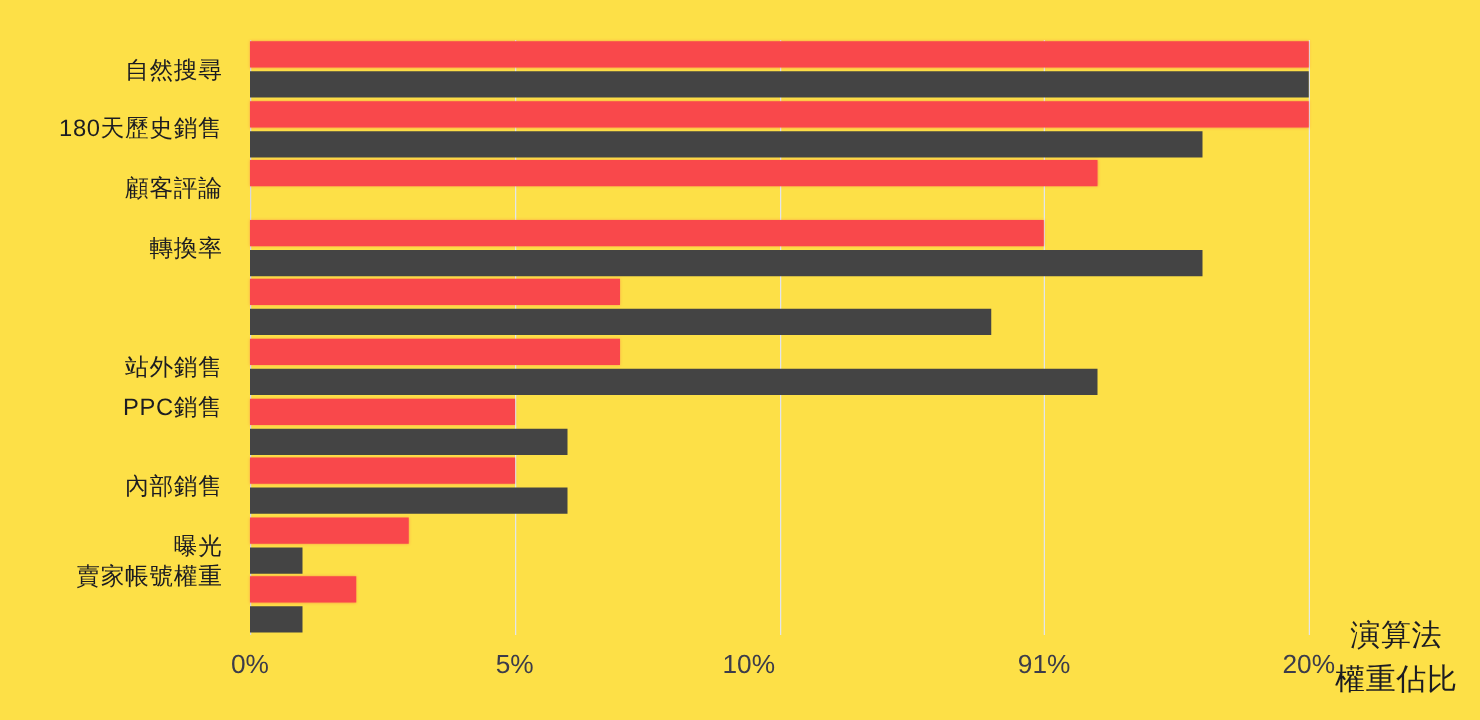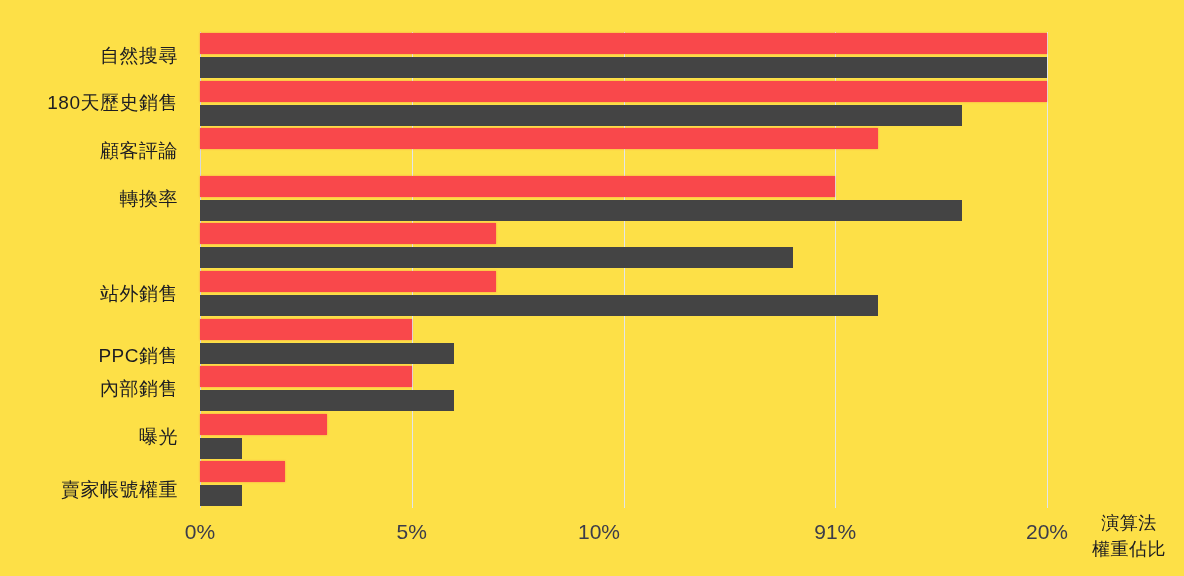--- a/index.html
+++ b/index.html
@@ -118,21 +118,21 @@
     font-family: "Liberation Sans", "DejaVu Sans", sans-serif;
     white-space: nowrap;
   }
 
   
   .axis-caption {
     position: absolute;
     right: 18px;
     bottom: 14px;
     text-align: center;
-    font-size: 18px;
+    font-size: 24px;
     line-height: 1.45;
     color: #1c1c22;
     letter-spacing: 0.5px;
     font-family: "Liberation Sans", "DejaVu Sans", sans-serif;
   }
   .axis-caption span {
     display: block;
     white-space: nowrap;
   }
 </style>
@@ -140,24 +140,24 @@
 <body>
 
 <div id="chart-root">
 
   <div class="cat-labels">
       <div class="cat-label" style="top: 0px; height: 47.6px;">自然搜尋</div>
       <div class="cat-label" style="top: 47.6px; height: 47.6px;">180天歷史銷售</div>
       <div class="cat-label" style="top: 95.2px; height: 47.6px;">顧客評論</div>
       <div class="cat-label" style="top: 142.8px; height: 47.6px;">轉換率</div>
       <div class="cat-label" style="top: 238px; height: 47.6px;">站外銷售</div>
-      <div class="cat-label" style="top: 300px; height: 47.6px;">PPC銷售</div>
+      <div class="cat-label" style="top: 270px; height: 47.6px;">PPC銷售</div>
       <div class="cat-label" style="top: 333.2px; height: 47.6px;">內部銷售</div>
       <div class="cat-label" style="top: 380.8px; height: 47.6px;">曝光</div>
-      <div class="cat-label" style="top: 434px; height: 47.6px;">賣家帳號權重</div>
+      <div class="cat-label" style="top: 405px; height: 47.6px;">賣家帳號權重</div>
     </div>
 
   <div class="plot-area">
     <div class="gridlines">
         <div class="gridline zero" style="left: 0px;"></div>
         <div class="gridline" style="left: 211.75px;"></div>
         <div class="gridline" style="left: 423.5px;"></div>
         <div class="gridline" style="left: 635.25px;"></div>
         <div class="gridline" style="left: 847px;"></div>
       </div>

